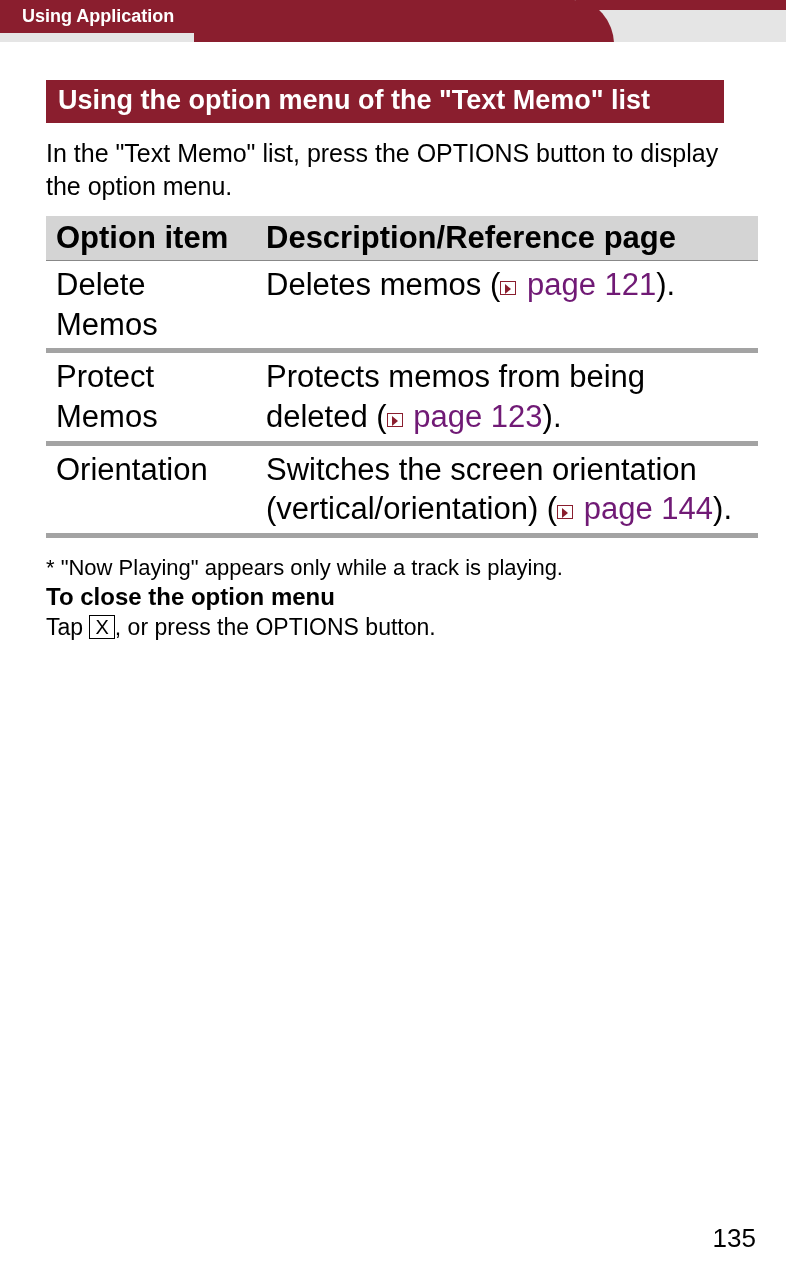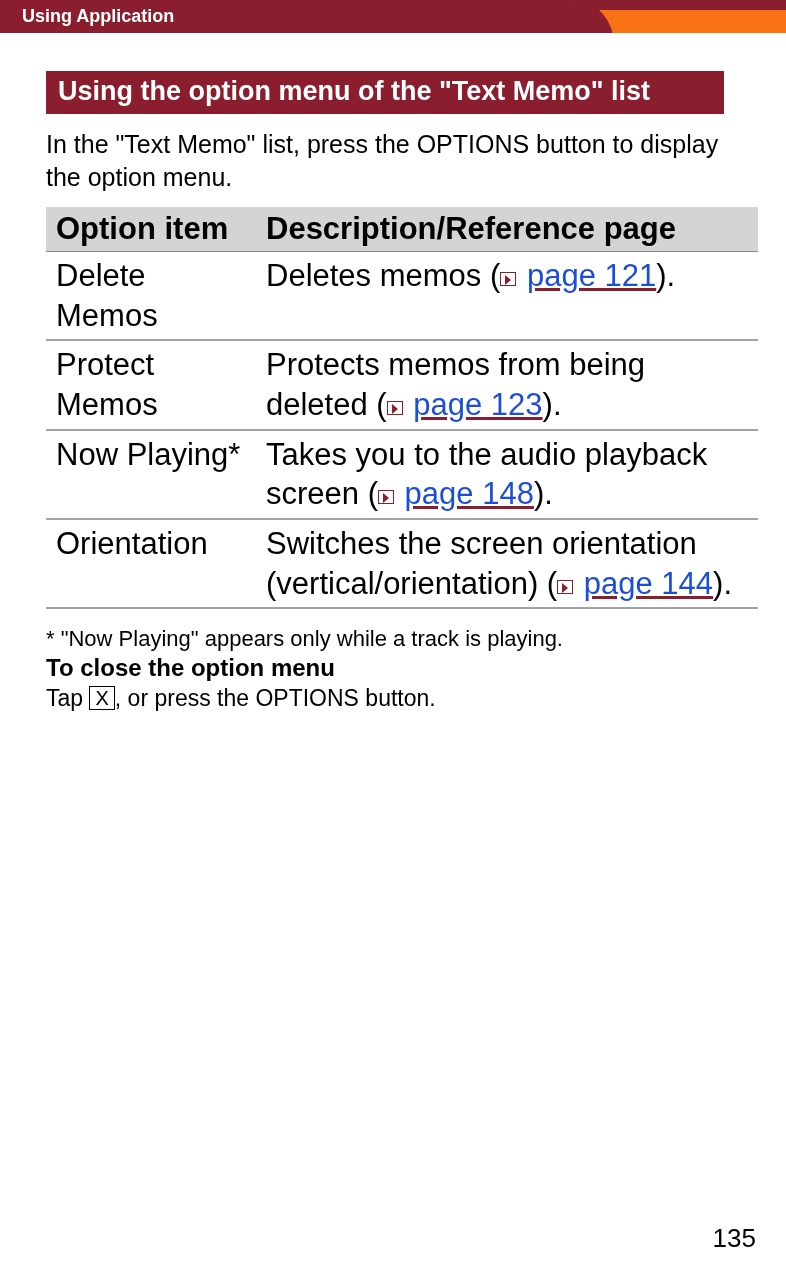--- a/index.html
+++ b/index.html
@@ -8,22 +8,22 @@
       padding: 0;
     }
     body {
       font-family: Arial, Helvetica, sans-serif;
       width: 786px;
       height: 1282px;
       background: #fff;
       position: relative;
     }
     .header-bar {
-      background: #f97316;
-      height: 33px;
+      background: #e5e5e5;
+      height: 42px;
       position: relative;
       display: flex;
       align-items: flex-start;
     }
     .header-left {
       background: #8a1e2e;
       color: #fff;
       font-weight: bold;
       font-size: 18px;
       padding: 6px 20px 6px 22px;
@@ -78,21 +78,21 @@
     }
     table.options th {
       background: #d4d4d4;
       text-align: left;
       font-weight: bold;
       padding: 4px 10px;
       border-bottom: 1px solid #888;
     }
     table.options td {
       padding: 4px 10px;
-      border-bottom: 2px solid #a3a3a3;
+      border-bottom: 5px solid #a3a3a3;
       vertical-align: top;
       line-height: 1.28;
     }
     table.options td:first-child {
       width: 210px;
     }
     .link-icon {
       display: inline-block;
       width: 16px;
       height: 14px;
@@ -107,22 +107,21 @@
       position: absolute;
       left: 4px;
       top: 2px;
       width: 0;
       height: 0;
       border-top: 5px solid transparent;
       border-bottom: 5px solid transparent;
       border-left: 6px solid #8a1e2e;
     }
     .page-link {
-      color: #1d4ed8;
-      text-decoration: underline;
+      color: #701a75;
       text-decoration-color: #8a1e2e;
       cursor: pointer;
     }
     .footnote {
       font-size: 22px;
       margin-top: 16px;
       line-height: 1.3;
     }
     .subhead {
       font-weight: 900;
@@ -182,26 +181,20 @@
           <span>Deletes memos (</span><span class="link-icon"></span>&nbsp;<span class="page-link">page 121</span><span>).</span>
         </td>
       </tr>
       <tr>
         <td>Protect Memos</td>
         <td>
           <span>Protects memos from being deleted (</span><span class="link-icon"></span>&nbsp;<span class="page-link">page 123</span><span>).</span>
         </td>
       </tr>
       <tr>
-        <td>Now Playing*</td>
-        <td>
-          <span>Takes you to the audio playback screen (</span><span class="link-icon"></span>&nbsp;<span class="page-link">page 148</span><span>).</span>
-        </td>
-      </tr>
-      <tr>
         <td>Orientation</td>
         <td>
           <span>Switches the screen orientation (vertical/orientation) (</span><span class="link-icon"></span>&nbsp;<span class="page-link">page 144</span><span>).</span>
         </td>
       </tr>
     </tbody>
   </table>
 
   <p class="footnote">*  "Now Playing" appears only while a track is playing.</p>
 

